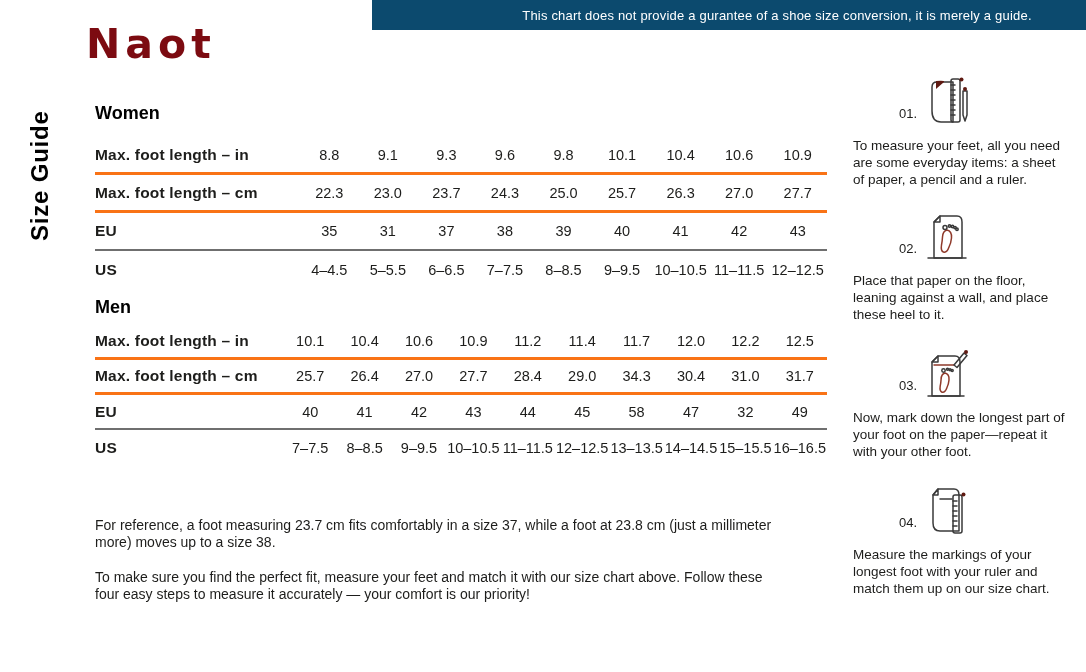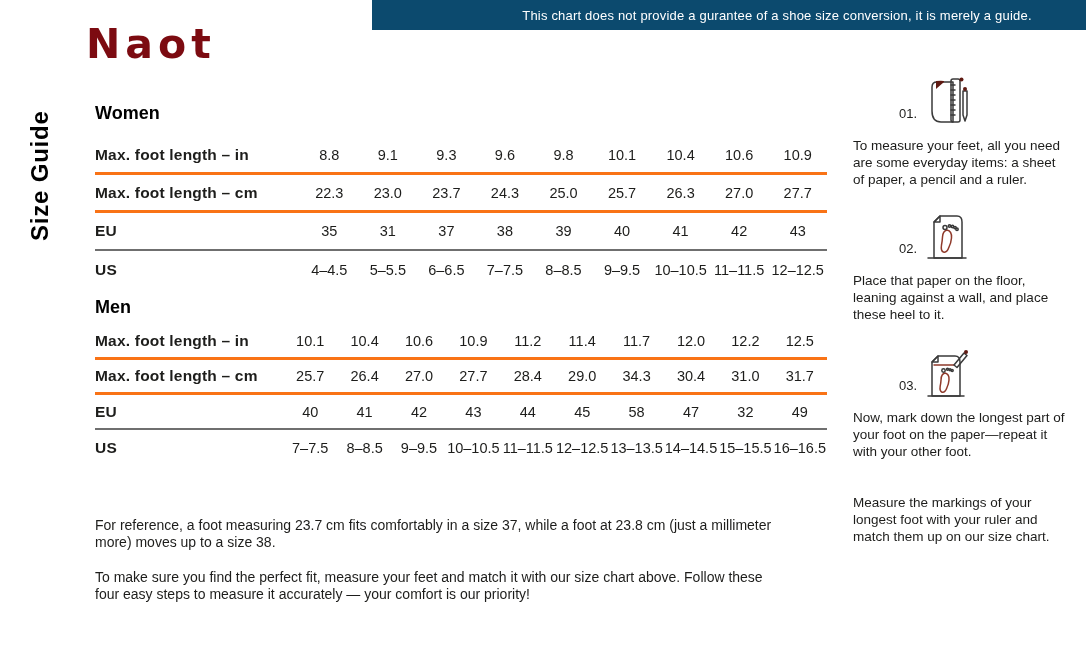--- a/index.html
+++ b/index.html
@@ -264,16 +264,29 @@
           <circle class="ic" cx="28.2" cy="22.6" r="1"></circle>
           <path class="ic" d="M30 17 L40 5 l3 2.5 L33 19.5 Z"></path>
           <circle class="ic-fill-red" cx="42" cy="4" r="2"></circle>
         </svg>
       </span>
     </div>
     <p class="step-text">Now, mark down the longest part of your foot on the paper—repeat it with your other foot.</p>
   </div>
 
   <div class="step step-4">
+    <div class="step-header">
+      <span class="step-number">04.</span>
+      <span class="step-icon">
+        <svg viewBox="0 0 48 52">
+          <path class="ic" d="M14 4 H30 Q35 4 35 10 V46 H16 Q9 46 9 38 V10 Z"></path>
+          <path class="ic" d="M14 4 V10 H9 Z"></path>
+          <line class="ic" x1="16" y1="14" x2="28" y2="14"></line>
+          <rect class="ic" x="29" y="10" width="9" height="38" rx="2"></rect>
+          <path class="ic" d="M29 16 h4 M29 21 h4 M29 26 h4 M29 31 h4 M29 36 h4 M29 41 h4"></path>
+          <circle class="ic-fill-red" cx="39.5" cy="9.5" r="2"></circle>
+        </svg>
+      </span>
+    </div>
     <p class="step-text">Measure the markings of your longest foot with your ruler and match them up on our size chart.</p>
   </div>
 
 </div>
 
 </body></html>

